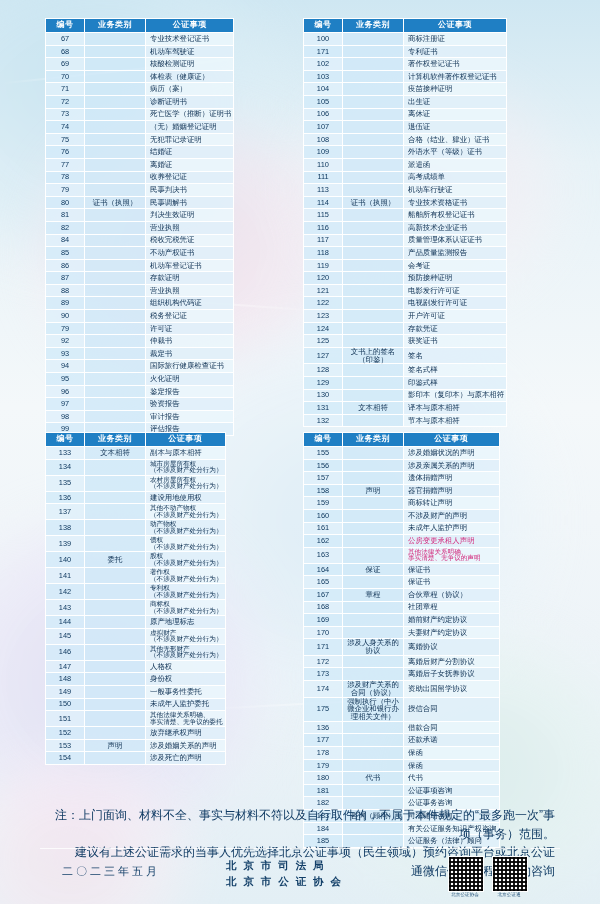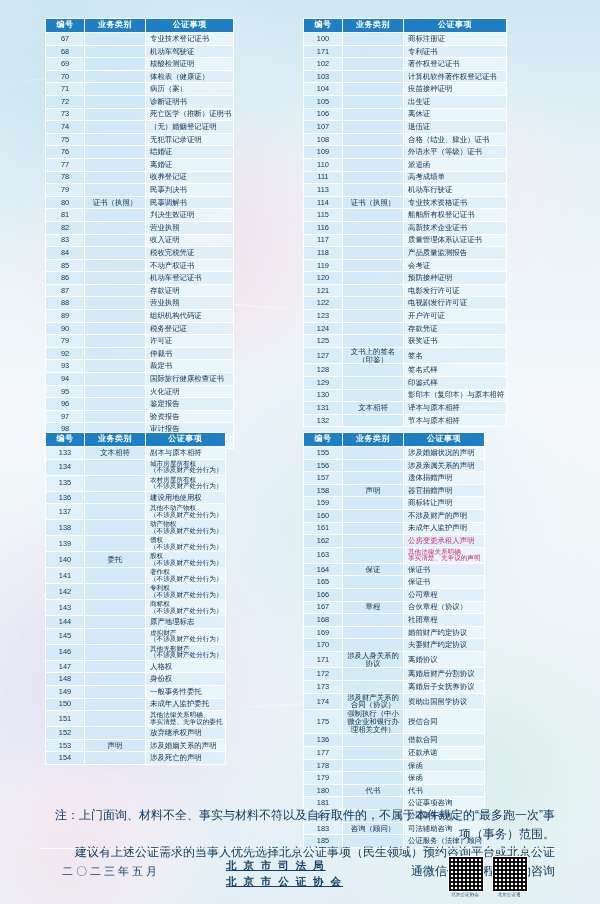--- a/index.html
+++ b/index.html
@@ -42,21 +42,21 @@
   .hl{color:#d2257a;}
 
   
   .note{
     position:absolute;left:45px;top:806px;width:510px;
     font-size:12px;line-height:1.55;color:#0f3a63;text-align:right;
   }
   .note .ln2{display:block;padding-left:20px;}
   .footer{position:absolute;left:0;top:856px;width:600px;height:48px;}
   .date{position:absolute;left:62px;top:8px;font-size:11px;letter-spacing:3px;color:#123f68;}
-  .orgs{position:absolute;left:226px;top:2px;font-size:10.5px;line-height:1.5;letter-spacing:2px;color:#123f68;font-weight:bold;text-decoration:underline;}
+  .orgs{position:absolute;left:226px;top:2px;font-size:10.5px;line-height:1.5;letter-spacing:2px;color:#123f68;font-weight:bold;}
   .qr{position:absolute;top:0;width:34px;height:34px;background:
      repeating-linear-gradient(0deg,#1a1a1a 0 2px,#fff 2px 4px),
      repeating-linear-gradient(90deg,#1a1a1a 0 2px,rgba(255,255,255,0) 2px 4px);
      background-blend-mode:multiply;border:1px solid #fff;}
   .qr1{left:448px;}
   .qr2{left:492px;}
   .qrlabel{position:absolute;top:36px;font-size:4.6px;color:#1a4a74;width:46px;text-align:center;}
   .ql1{left:442px;}
   .ql2{left:486px;}
   .hairline{position:absolute;left:40px;top:848px;width:520px;height:1px;background:rgba(255,255,255,.8);}
@@ -163,25 +163,20 @@
             <td class="num">81</td>
             <td class="cat"></td>
             <td class="item">判决生效证明</td>
           </tr>
           <tr>
             <td class="num">82</td>
             <td class="cat"></td>
             <td class="item">营业执照</td>
           </tr>
           <tr>
-            <td class="num">83</td>
-            <td class="cat"></td>
-            <td class="item">收入证明</td>
-          </tr>
-          <tr>
             <td class="num">84</td>
             <td class="cat"></td>
             <td class="item">税收完税凭证</td>
           </tr>
           <tr>
             <td class="num">85</td>
             <td class="cat"></td>
             <td class="item">不动产权证书</td>
           </tr>
           <tr>
@@ -607,25 +602,20 @@
             <td class="num">164</td>
             <td class="cat">保证</td>
             <td class="item">保证书</td>
           </tr>
           <tr>
             <td class="num">165</td>
             <td class="cat"></td>
             <td class="item">保证书</td>
           </tr>
           <tr>
-            <td class="num">166</td>
-            <td class="cat"></td>
-            <td class="item">公司章程</td>
-          </tr>
-          <tr>
             <td class="num">167</td>
             <td class="cat">章程</td>
             <td class="item">合伙章程（协议）</td>
           </tr>
           <tr>
             <td class="num">168</td>
             <td class="cat"></td>
             <td class="item">社团章程</td>
           </tr>
           <tr>
@@ -695,20 +685,25 @@
           </tr>
           <tr>
             <td class="num">182</td>
             <td class="cat"></td>
             <td class="item">公证事务咨询</td>
           </tr>
           <tr>
             <td class="num">183</td>
             <td class="cat">咨询（顾问）</td>
             <td class="item">司法辅助咨询</td>
+          </tr>
+          <tr>
+            <td class="num">184</td>
+            <td class="cat"></td>
+            <td class="item">有关公证服务知识产权咨询</td>
           </tr>
           <tr>
             <td class="num">185</td>
             <td class="cat"></td>
             <td class="item">公证服务（法律）顾问</td>
           </tr>
         </tbody>
       </table>
     </div>
 

